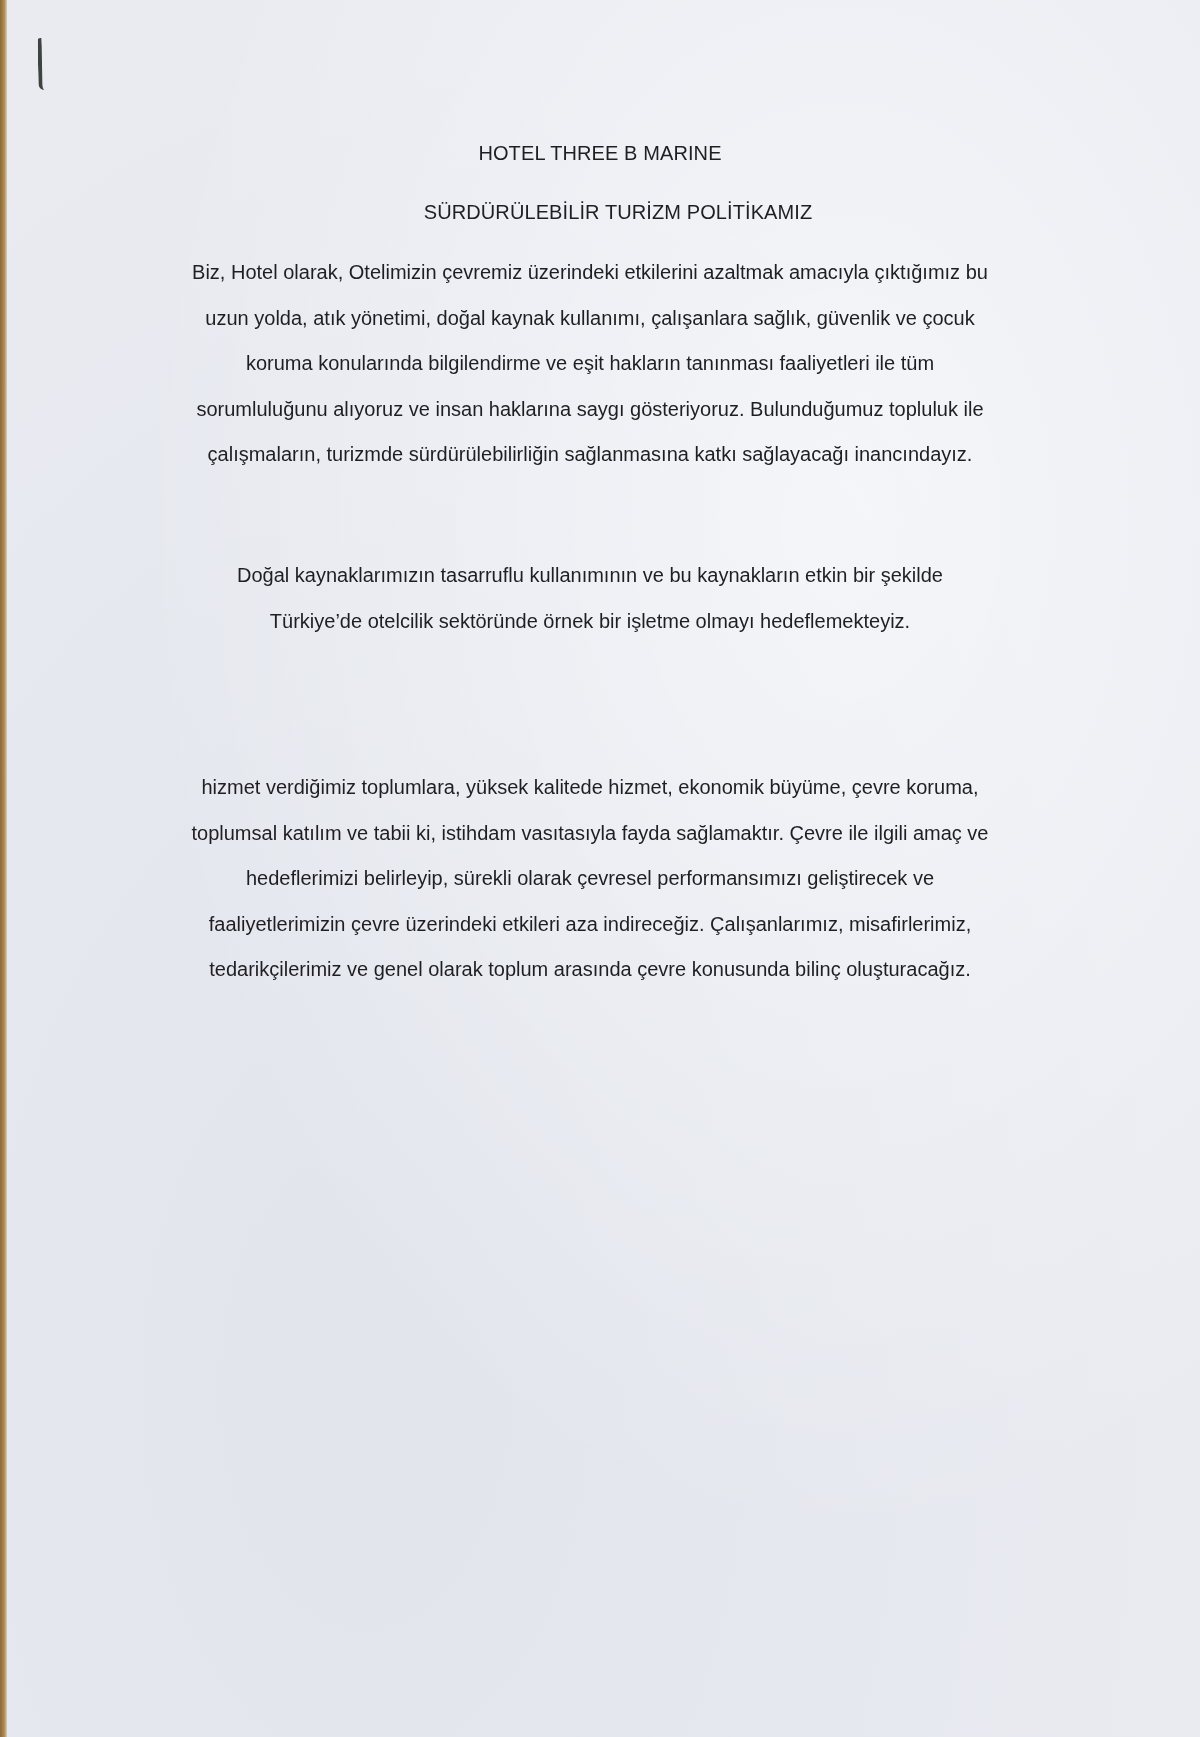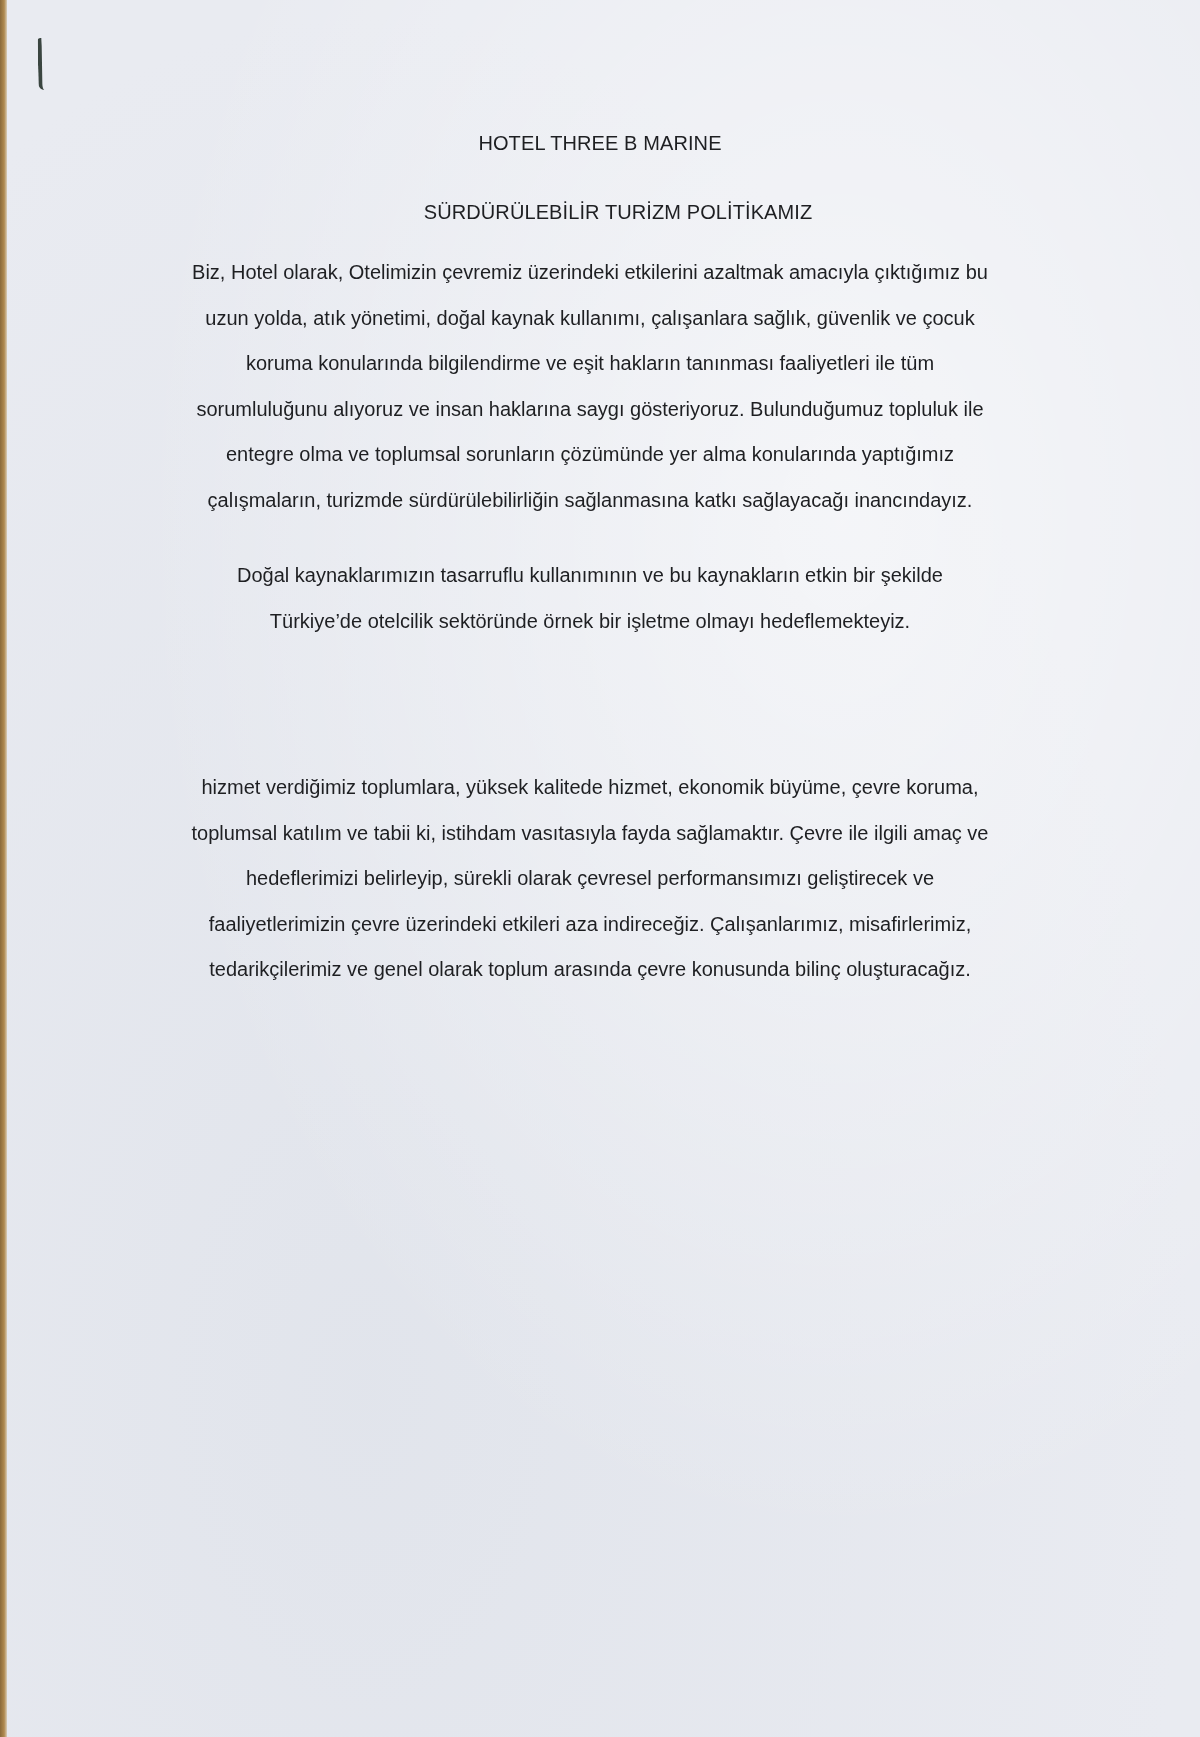--- a/index.html
+++ b/index.html
@@ -45,21 +45,21 @@
     }
     .title {
       position: absolute;
       left: 0;
       width: 1200px;
       text-align: center;
       font-size: 20px;
       color: #1e1f22;
       letter-spacing: 0.1px;
     }
-    .title.t1 { top: 132px; }
+    .title.t1 { top: 142px; }
     .title.t2 { top: 201px; margin-left: 18px; }
     .body {
       position: absolute;
       left: 150px;
       width: 880px;
       color: #1e1f22;
       font-size: 20px;
       line-height: 45.5px;
       text-align: center;
     }
@@ -79,21 +79,20 @@
 <div class="pen-mark"></div>
 
 <div class="title t1">HOTEL THREE B MARINE</div>
 <div class="title t2">SÜRDÜRÜLEBİLİR TURİZM POLİTİKAMIZ</div>
 
 <div class="body p1">
   <span class="line">Biz, Hotel olarak, Otelimizin çevremiz üzerindeki etkilerini azaltmak amacıyla çıktığımız bu</span>
   <span class="line">uzun yolda, atık yönetimi, doğal kaynak kullanımı, çalışanlara sağlık, güvenlik ve çocuk</span>
   <span class="line">koruma konularında bilgilendirme ve eşit hakların tanınması faaliyetleri ile tüm</span>
   <span class="line">sorumluluğunu alıyoruz ve insan haklarına saygı gösteriyoruz. Bulunduğumuz topluluk ile</span>
-  <span class="line">entegre olma ve toplumsal sorunların çözümünde yer alma konularında yaptığımız</span>
   <span class="line">çalışmaların, turizmde sürdürülebilirliğin sağlanmasına katkı sağlayacağı inancındayız.</span>
 </div>
 
 <div class="body p2">
   <span class="line">Doğal kaynaklarımızın tasarruflu kullanımının ve bu kaynakların etkin bir şekilde</span>
   <span class="line">Türkiye’de otelcilik sektöründe örnek bir işletme olmayı hedeflemekteyiz.</span>
 </div>
 
 <div class="body p3">
   <span class="line">hizmet verdiğimiz toplumlara, yüksek kalitede hizmet, ekonomik büyüme, çevre koruma,</span>

